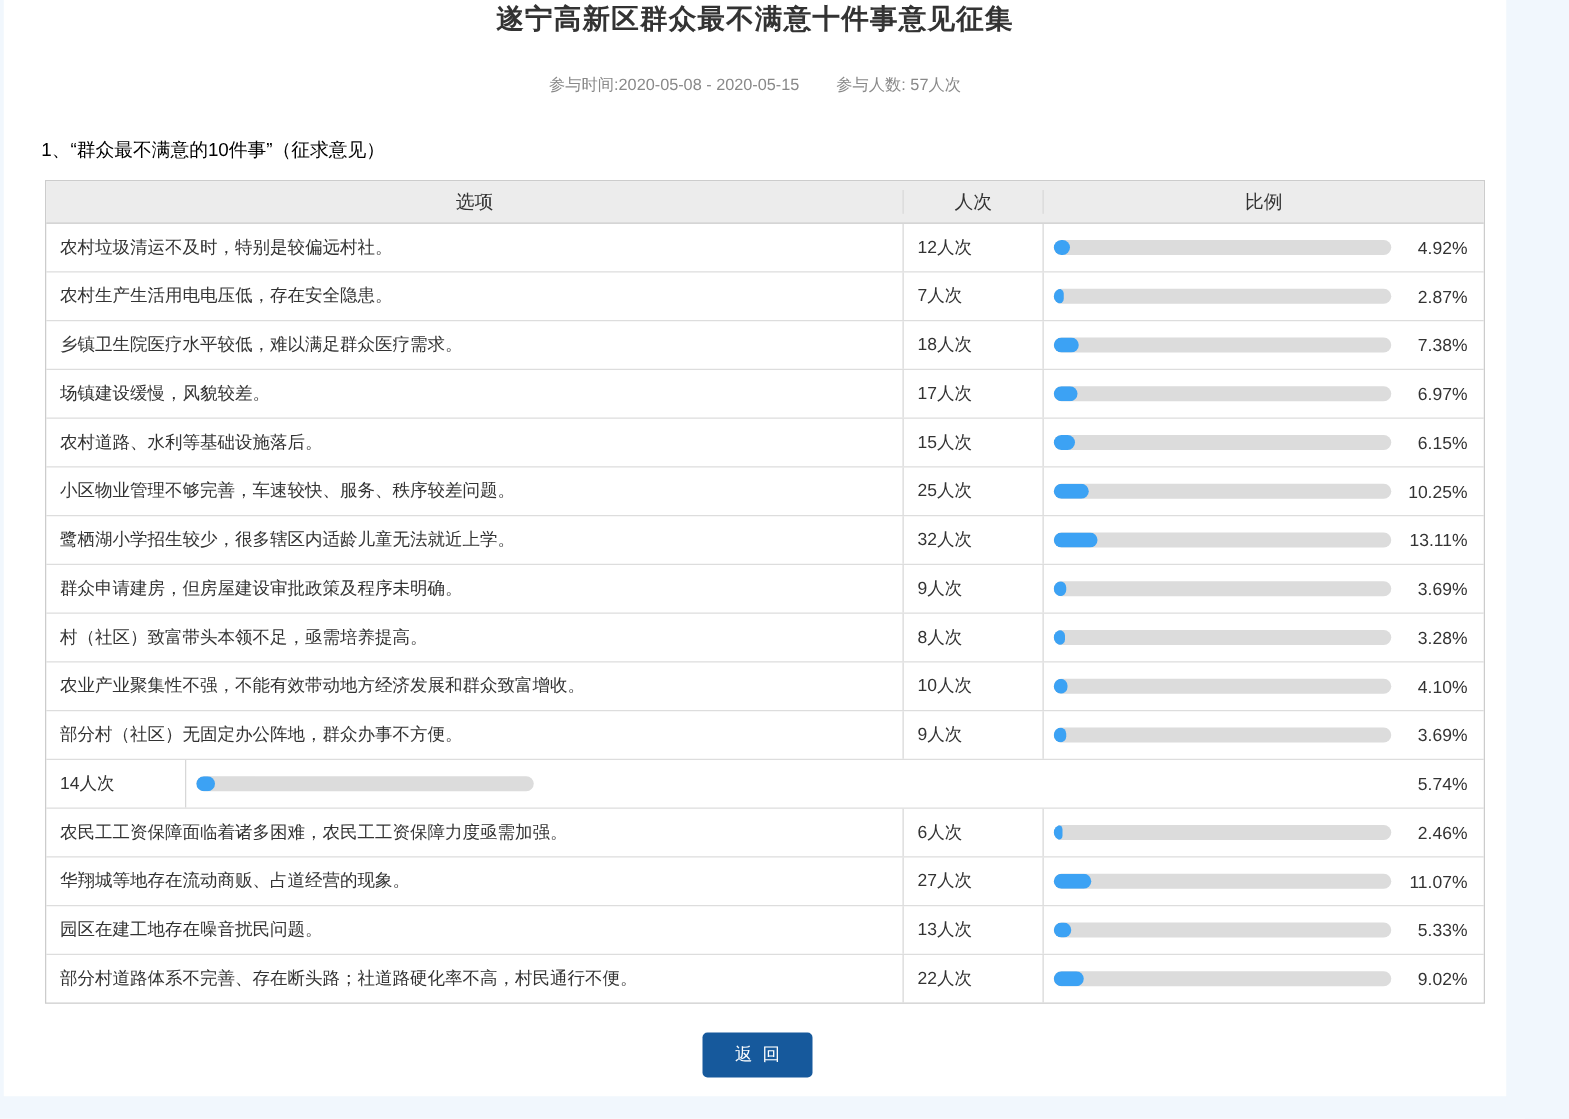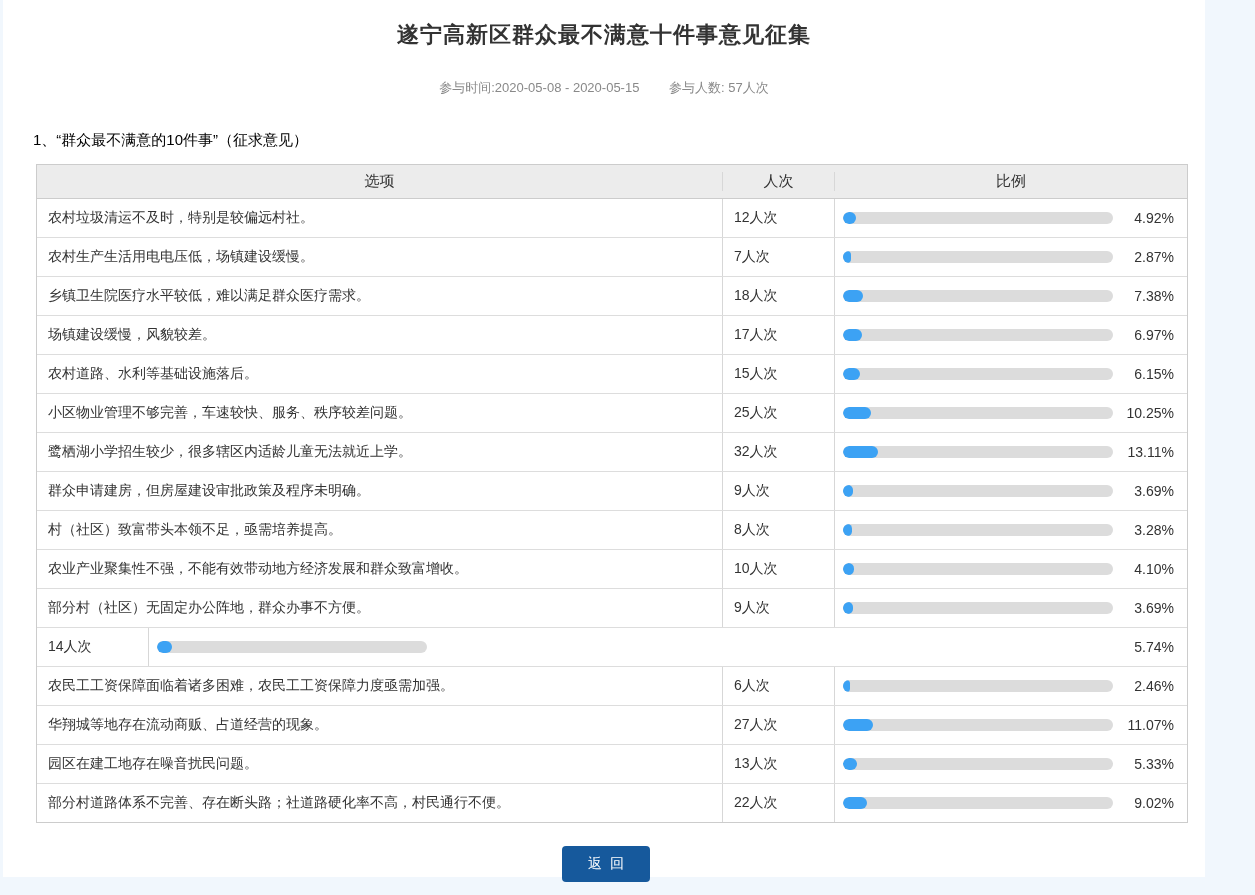--- a/index.html
+++ b/index.html
@@ -15,21 +15,20 @@
   }
   .card {
     margin-left: 3px;
     width: 1202px;
     height: 877px;
     background: #ffffff;
     box-sizing: border-box;
   }
   .page-title {
     text-align: center;
-    padding-top: 20px;
     font-size: 22px;
     font-weight: bold;
     color: #333333;
     letter-spacing: 1px;
   }
   .subtitle {
     text-align: center;
     margin-top: 29px;
     font-size: 13px;
     color: #898989;
@@ -159,21 +158,21 @@
     <div class="td td-count">12人次</div>
     <div class="td td-ratio">
       <div class="bar-track" style="background: rgb(220, 220, 220);">
         <div class="bar-fill" style="width: 4.92%; background: rgb(60, 162, 244);"></div>
       </div>
       <span class="pct">4.92%</span>
     </div>
   </div>
 
   <div class="tr">
-    <div class="td td-option">农村生产生活用电电压低，场镇建设缓慢。</div>
+    <div class="td td-option">农村生产生活用电电压低，存在安全隐患。</div>
     <div class="td td-count">7人次</div>
     <div class="td td-ratio">
       <div class="bar-track" style="background: rgb(220, 220, 220);">
         <div class="bar-fill" style="width: 2.87%; background: rgb(60, 162, 244);"></div>
       </div>
       <span class="pct">2.87%</span>
     </div>
   </div>
 
   <div class="tr">

